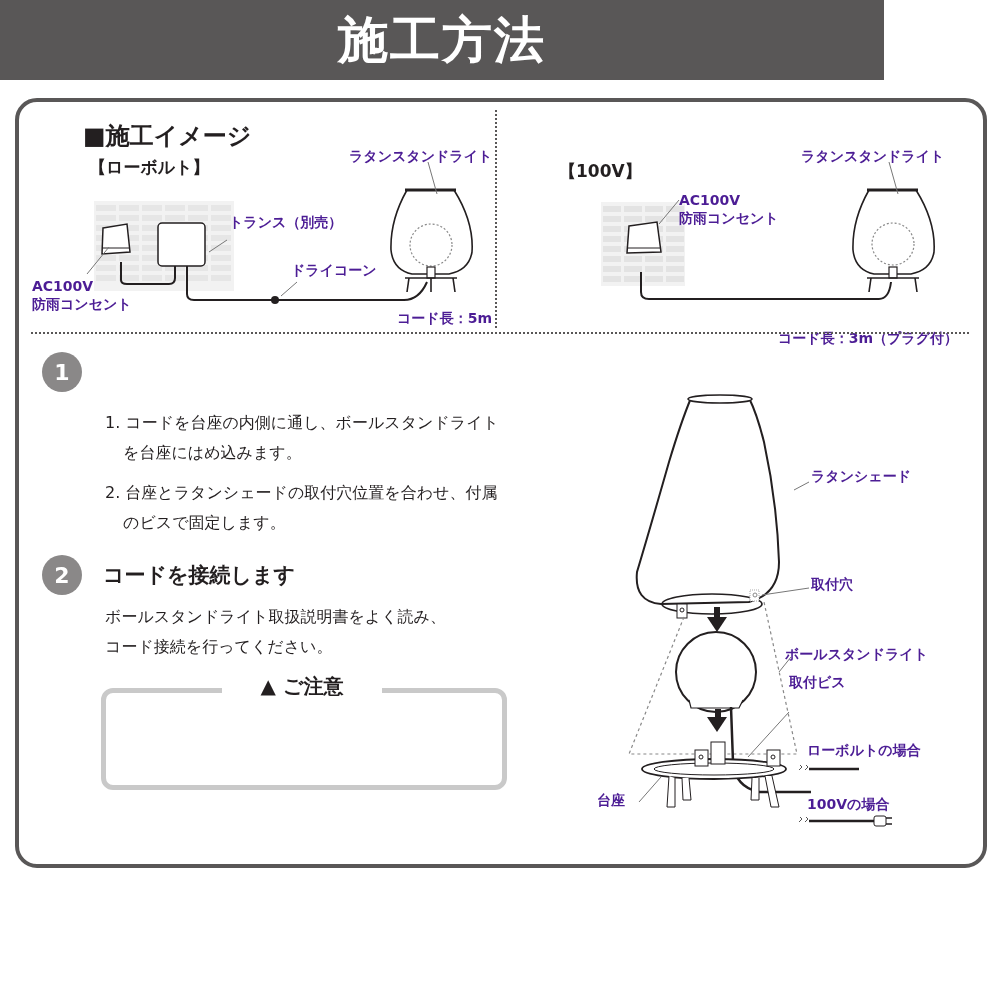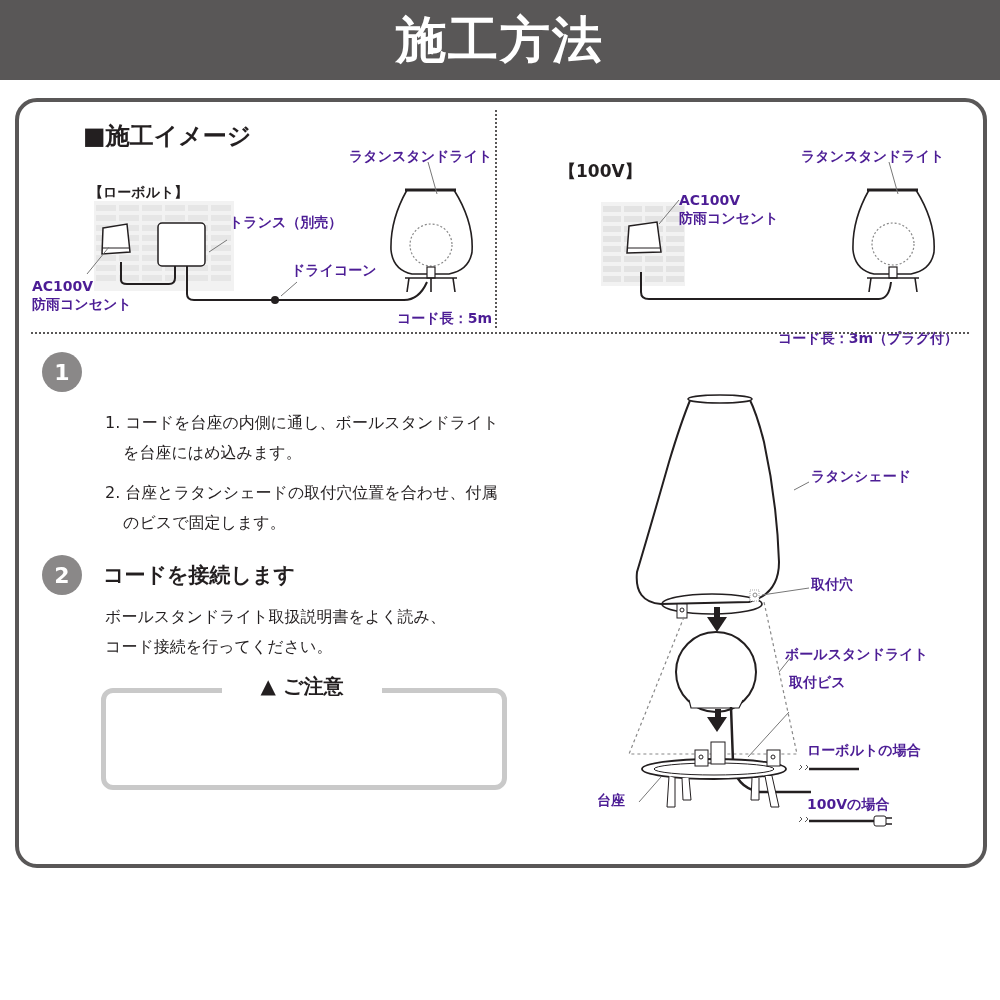--- a/index.html
+++ b/index.html
@@ -1,18 +1,18 @@
 <!DOCTYPE html>
 <html><head>
 <meta charset="utf-8">
 <style>
   html,body{margin:0;padding:0;}
   body{width:1000px;height:1000px;background:#ffffff;position:relative;overflow:hidden;
        font-family:"DejaVu Sans","Liberation Sans",sans-serif;color:#231f20;}
-  .header{position:absolute;left:0;top:0;width:1000px;height:80px;background:#595757;
+  .header{position:absolute;left:0;top:0;width:884px;height:80px;background:#595757;
           display:flex;align-items:center;justify-content:center;}
   .header-title{color:#fff;font-size:50px;font-weight:bold;letter-spacing:2px;}
   .frame{position:absolute;left:15px;top:98px;width:964px;height:762px;border:4px solid #595757;
          border-radius:22px;background:#fff;}
   .abs{position:absolute;}
   .b{font-weight:bold;}
   .dotted-h{position:absolute;height:0;border-top:2px dotted #595757;}
   .dotted-v{position:absolute;width:0;border-left:2px dotted #595757;}
   .label{position:absolute;font-size:14px;font-weight:bold;white-space:nowrap;color:#4c1d95;}
   .step-badge{position:absolute;width:40px;height:40px;border-radius:50%;background:#8a8888;color:#fff;
@@ -28,21 +28,21 @@
 </head>
 <body>
 
 <div class="header">
   <span class="header-title">施工方法</span>
 </div>
 
 <div class="frame">
 
   <div class="abs b" style="left:64px;top:18px;font-size:24px;">■施工イメージ</div>
-  <div class="abs b" style="left:70px;top:54px;font-size:14px;margin-top:28px;">【ローボルト】</div>
+  <div class="abs b" style="left:70px;top:54px;font-size:17px;">【ローボルト】</div>
 
   <svg style="left:75px;top:99px;" width="140" height="90">
     <g fill="#e6e6e6">
       <rect x="0" y="0" width="140" height="90" fill="#f2f2f2"></rect>
       <rect x="2" y="4" width="20" height="6"></rect>
         <rect x="25" y="4" width="20" height="6"></rect>
         <rect x="48" y="4" width="20" height="6"></rect>
         <rect x="71" y="4" width="20" height="6"></rect>
         <rect x="94" y="4" width="20" height="6"></rect>
         <rect x="117" y="4" width="20" height="6"></rect>

